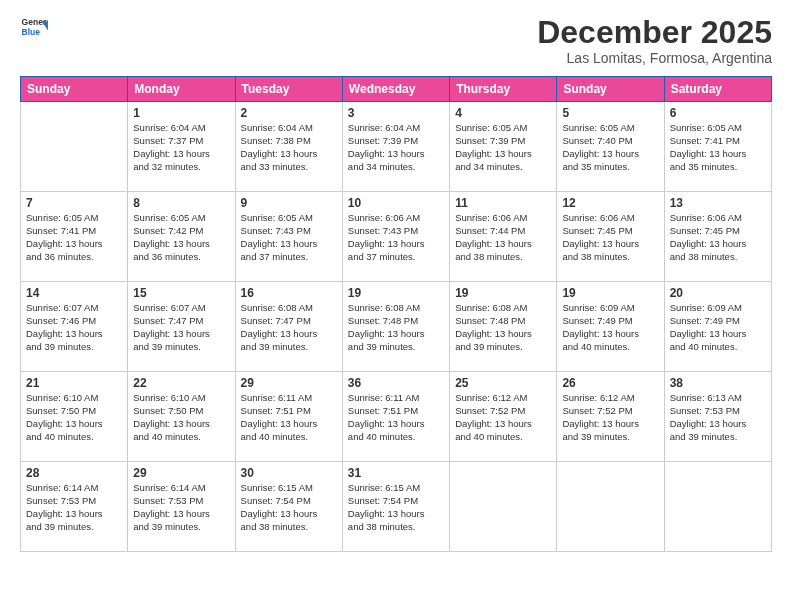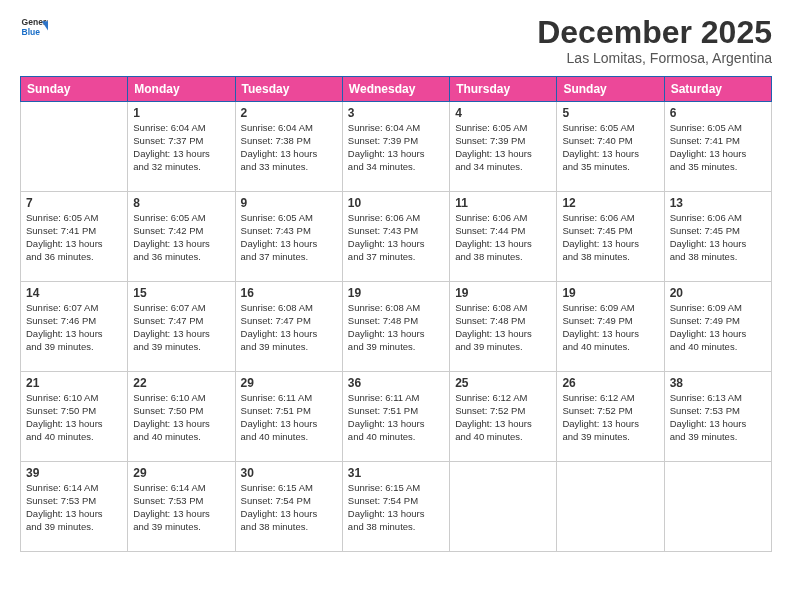--- a/index.html
+++ b/index.html
@@ -308,21 +308,21 @@
           <td>
             <span class="day-num">38</span>
             <div class="cell-text" style="white-space: pre-line;">Sunrise: 6:13 AM
 Sunset: 7:53 PM
 Daylight: 13 hours
 and 39 minutes.</div>
           </td>
         </tr>
         <tr>
           <td>
-            <span class="day-num">39</span>
+            <span class="day-num">28</span>
             <div class="cell-text" style="white-space: pre-line;">Sunrise: 6:14 AM
 Sunset: 7:53 PM
 Daylight: 13 hours
 and 39 minutes.</div>
           </td>
           <td>
             <span class="day-num">29</span>
             <div class="cell-text" style="white-space: pre-line;">Sunrise: 6:14 AM
 Sunset: 7:53 PM
 Daylight: 13 hours

